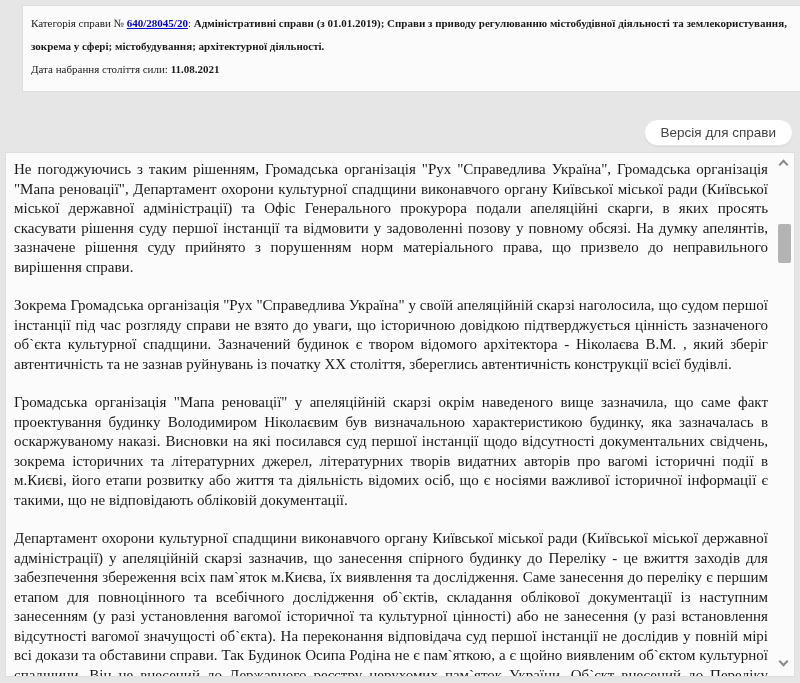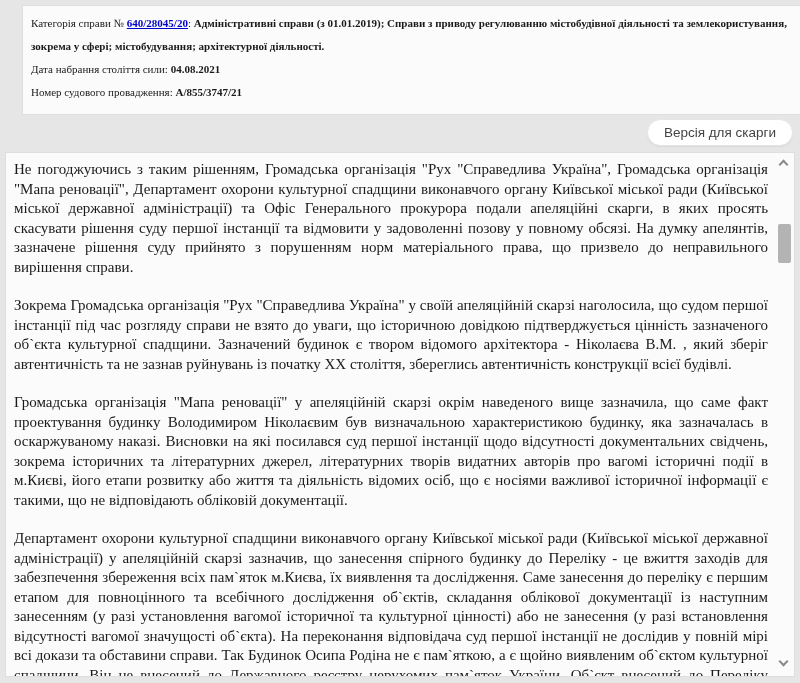--- a/index.html
+++ b/index.html
@@ -58,26 +58,25 @@
   .scroll-thumb{
     position:absolute;right:3px;top:71px;width:13px;height:39px;
     background:var(--thumb);border-radius:2px;cursor:grab;
   }
 </style>
 </head>
 <body>
 
 <div class="meta-panel">
   <div class="meta-row"><span>Категорія справи № </span><a class="case-link">640/28045/20</a><span>: </span><b>Адміністративні справи (з 01.01.2019); Справи з приводу регулюванню містобудівної діяльності та землекористування, зокрема у сфері; містобудування; архітектурної діяльності.</b></div>
-  <div class="meta-row"><span>Дата набрання століття сили: </span><b>04.08.2021</b></div>
-  <div class="meta-row"><span>Номер судового провадження: </span><b>А/855/3747/21</b></div>
+  <div class="meta-row"><span>Дата набрання століття сили: </span><b>11.08.2021</b></div>
 </div>
 
 <div class="print-row">
-  <span class="print-btn">Версія для скарги</span>
+  <span class="print-btn">Версія для справи</span>
 </div>
 
 <div class="content-panel">
   <div class="content-text">
     <p>Не погоджуючись з таким рішенням, Громадська організація "Рух "Справедлива Україна", Громадська організація "Мапа реновації", Департамент охорони культурної спадщини виконавчого органу Київської міської ради (Київської міської державної адміністрації) та Офіс Генерального прокурора подали апеляційні скарги, в яких просять скасувати рішення суду першої інстанції та відмовити у задоволенні позову у повному обсязі. На думку апелянтів, зазначене рішення суду прийнято з порушенням норм матеріального права, що призвело до неправильного вирішення справи.</p>
     <p>Зокрема Громадська організація "Рух "Справедлива Україна" у своїй апеляційній скарзі наголосила, що судом першої інстанції під час розгляду справи не взято до уваги, що історичною довідкою підтверджується цінність зазначеного об`єкта культурної спадщини. Зазначений будинок є твором відомого архітектора - Ніколаєва В.М. , який зберіг автентичність та не зазнав руйнувань із початку XX століття, збереглись автентичність конструкції всієї будівлі.</p>
     <p>Громадська організація "Мапа реновації" у апеляційній скарзі окрім наведеного вище зазначила, що саме факт проектування будинку Володимиром Ніколаєвим був визначальною характеристикою будинку, яка зазначалась в оскаржуваному наказі. Висновки на які посилався суд першої інстанції щодо відсутності документальних свідчень, зокрема історичних та літературних джерел, літературних творів видатних авторів про вагомі історичні події в м.Києві, його етапи розвитку або життя та діяльність відомих осіб, що є носіями важливої історичної інформації є такими, що не відповідають обліковій документації.</p>
     <p>Департамент охорони культурної спадщини виконавчого органу Київської міської ради (Київської міської державної адміністрації) у апеляційній скарзі зазначив, що  занесення спірного будинку до Переліку - це вжиття заходів для забезпечення збереження всіх пам`яток м.Києва, їх виявлення та дослідження. Саме занесення до переліку є першим етапом для повноцінного та всебічного дослідження об`єктів, складання облікової документації із наступним занесенням (у разі установлення вагомої історичної та культурної цінності) або не занесення (у разі встановлення відсутності вагомої значущості об`єкта). На переконання відповідача суд першої інстанції не дослідив у повній мірі всі докази та обставини справи. Так Будинок Осипа Родіна не є пам`яткою, а є щойно виявленим об`єктом культурної спадщини. Він не внесений до Державного реєстру нерухомих пам`яток України. Об`єкт внесений до Переліку об`єктів культурної спадщини м.Києва і потребує доопрацювання, вивчення, дослідження для подальшого внесення чи не внесення до Реєстру.</p>
 
   </div>

